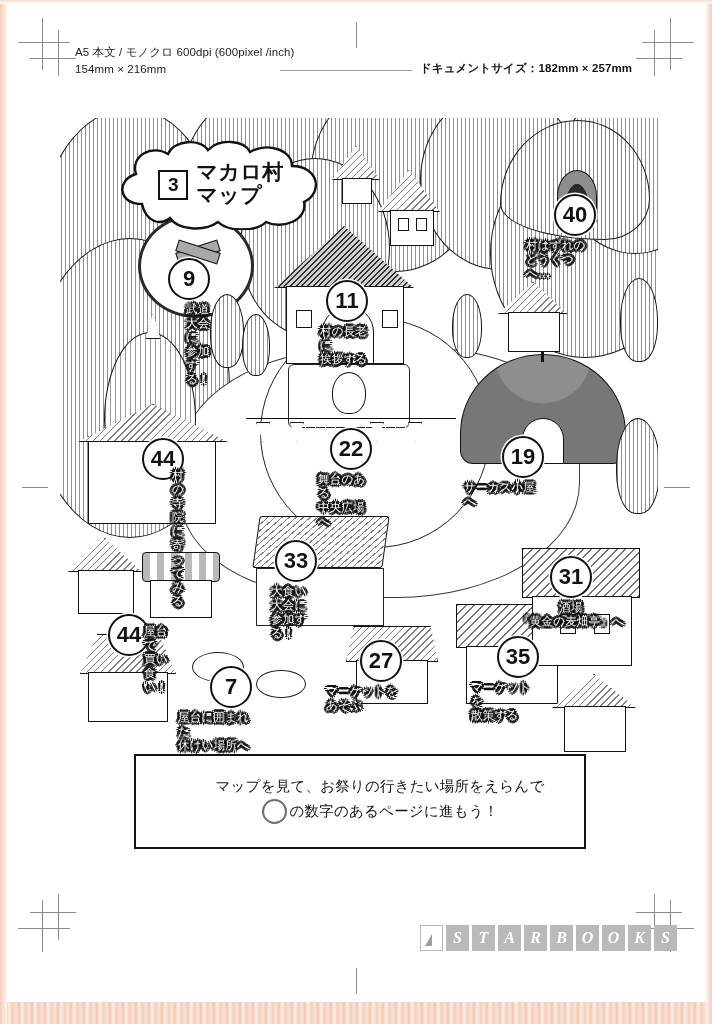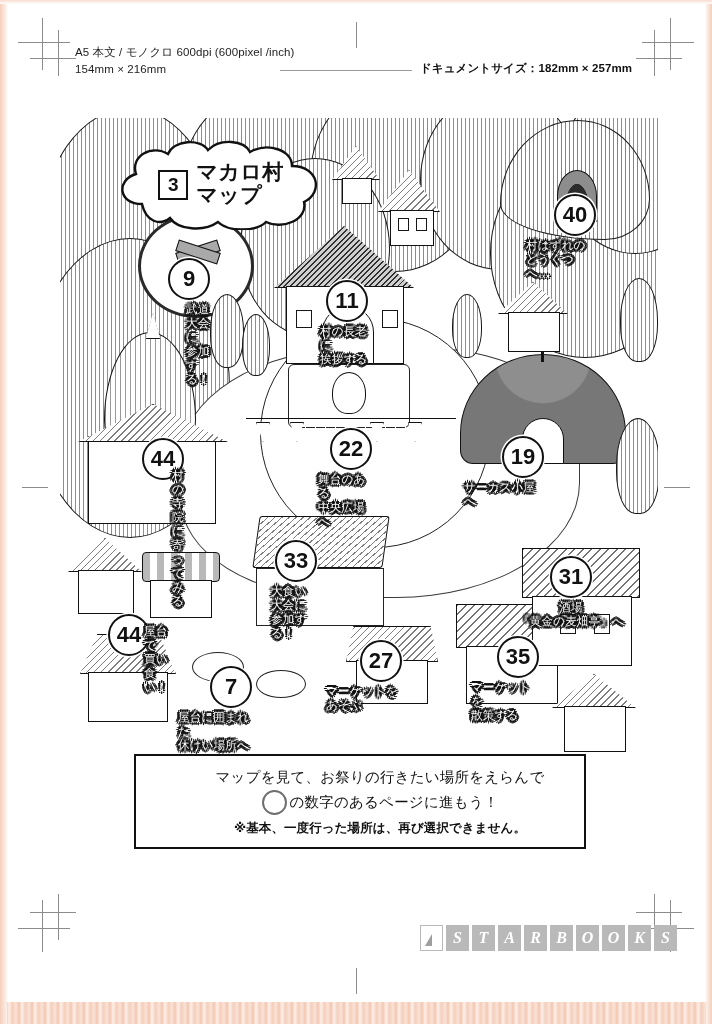--- a/index.html
+++ b/index.html
@@ -455,21 +455,20 @@
     </div>
 
   </div>
 
   <div id="instruction-box">
     <div id="instr-line1">マップを見て、お祭りの行きたい場所をえらんで</div>
     <div id="instr-line2-wrap">
       <div id="instr-circle"></div>
       <div id="instr-line2">の数字のあるページに進もう！</div>
     </div>
-    <div id="instr-line3">※基本、一度行った場所は、再び選択できません。</div>
   </div>
 
   <div id="footer-logo">
     <div class="mark"></div>
     <div class="tile">S</div>
     <div class="tile">T</div>
     <div class="tile">A</div>
     <div class="tile">R</div>
     <div class="tile">B</div>
     <div class="tile">O</div>

